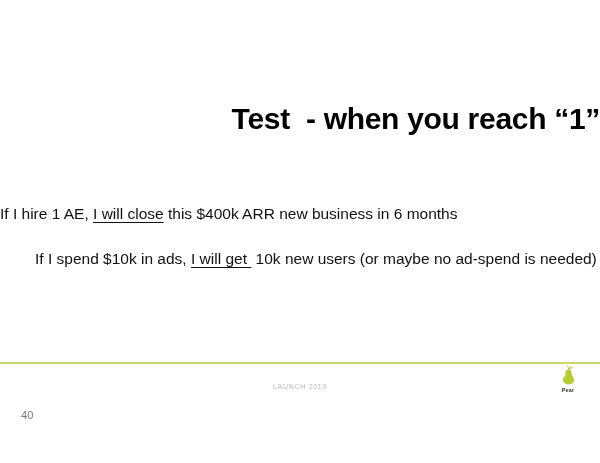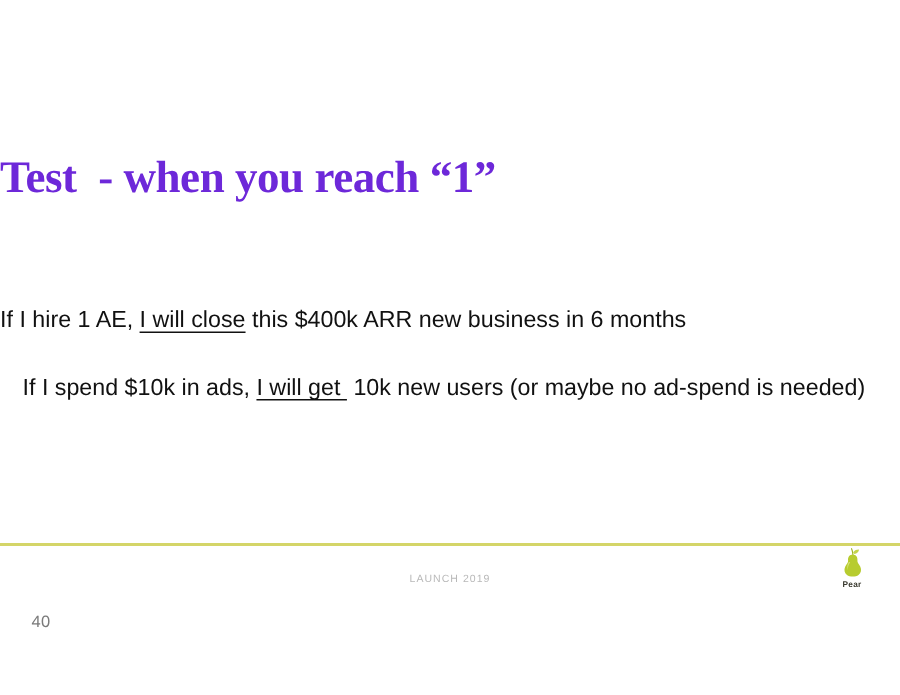--- a/index.html
+++ b/index.html
@@ -18,49 +18,48 @@
     background: #ffffff;
     overflow: hidden;
   }
 
   
   #slide-title {
     position: absolute;
     left: 0;
     right: 0;
     top: 80px;
-    text-align: left;
+    text-align: right;
     font-size: 30px;
     font-weight: 700;
     letter-spacing: -0.3px;
-    color: #6d28d9;
+    color: #000000;
     white-space: pre;
     line-height: 38px;
-    font-family: Liberation Serif, serif;
   }
 
   
   #body-block {
     position: absolute;
     left: 0;
     right: 0;
     top: 203px;
   }
   .body-line {
     font-size: 15.5px;
     font-weight: 400;
     color: #1a1a1a;
     line-height: 22px;
     white-space: pre;
     color: #111111;
   }
   #body-line-1 {
   }
   #body-line-2 {
-    padding-left: 15px;
+    padding-left: 35px;
     margin-top: 23px;
   }
   .underlined {
     text-decoration: underline;
     text-decoration-thickness: 1px;
     text-underline-offset: 2.5px;
     white-space: pre;
   }
 
   

